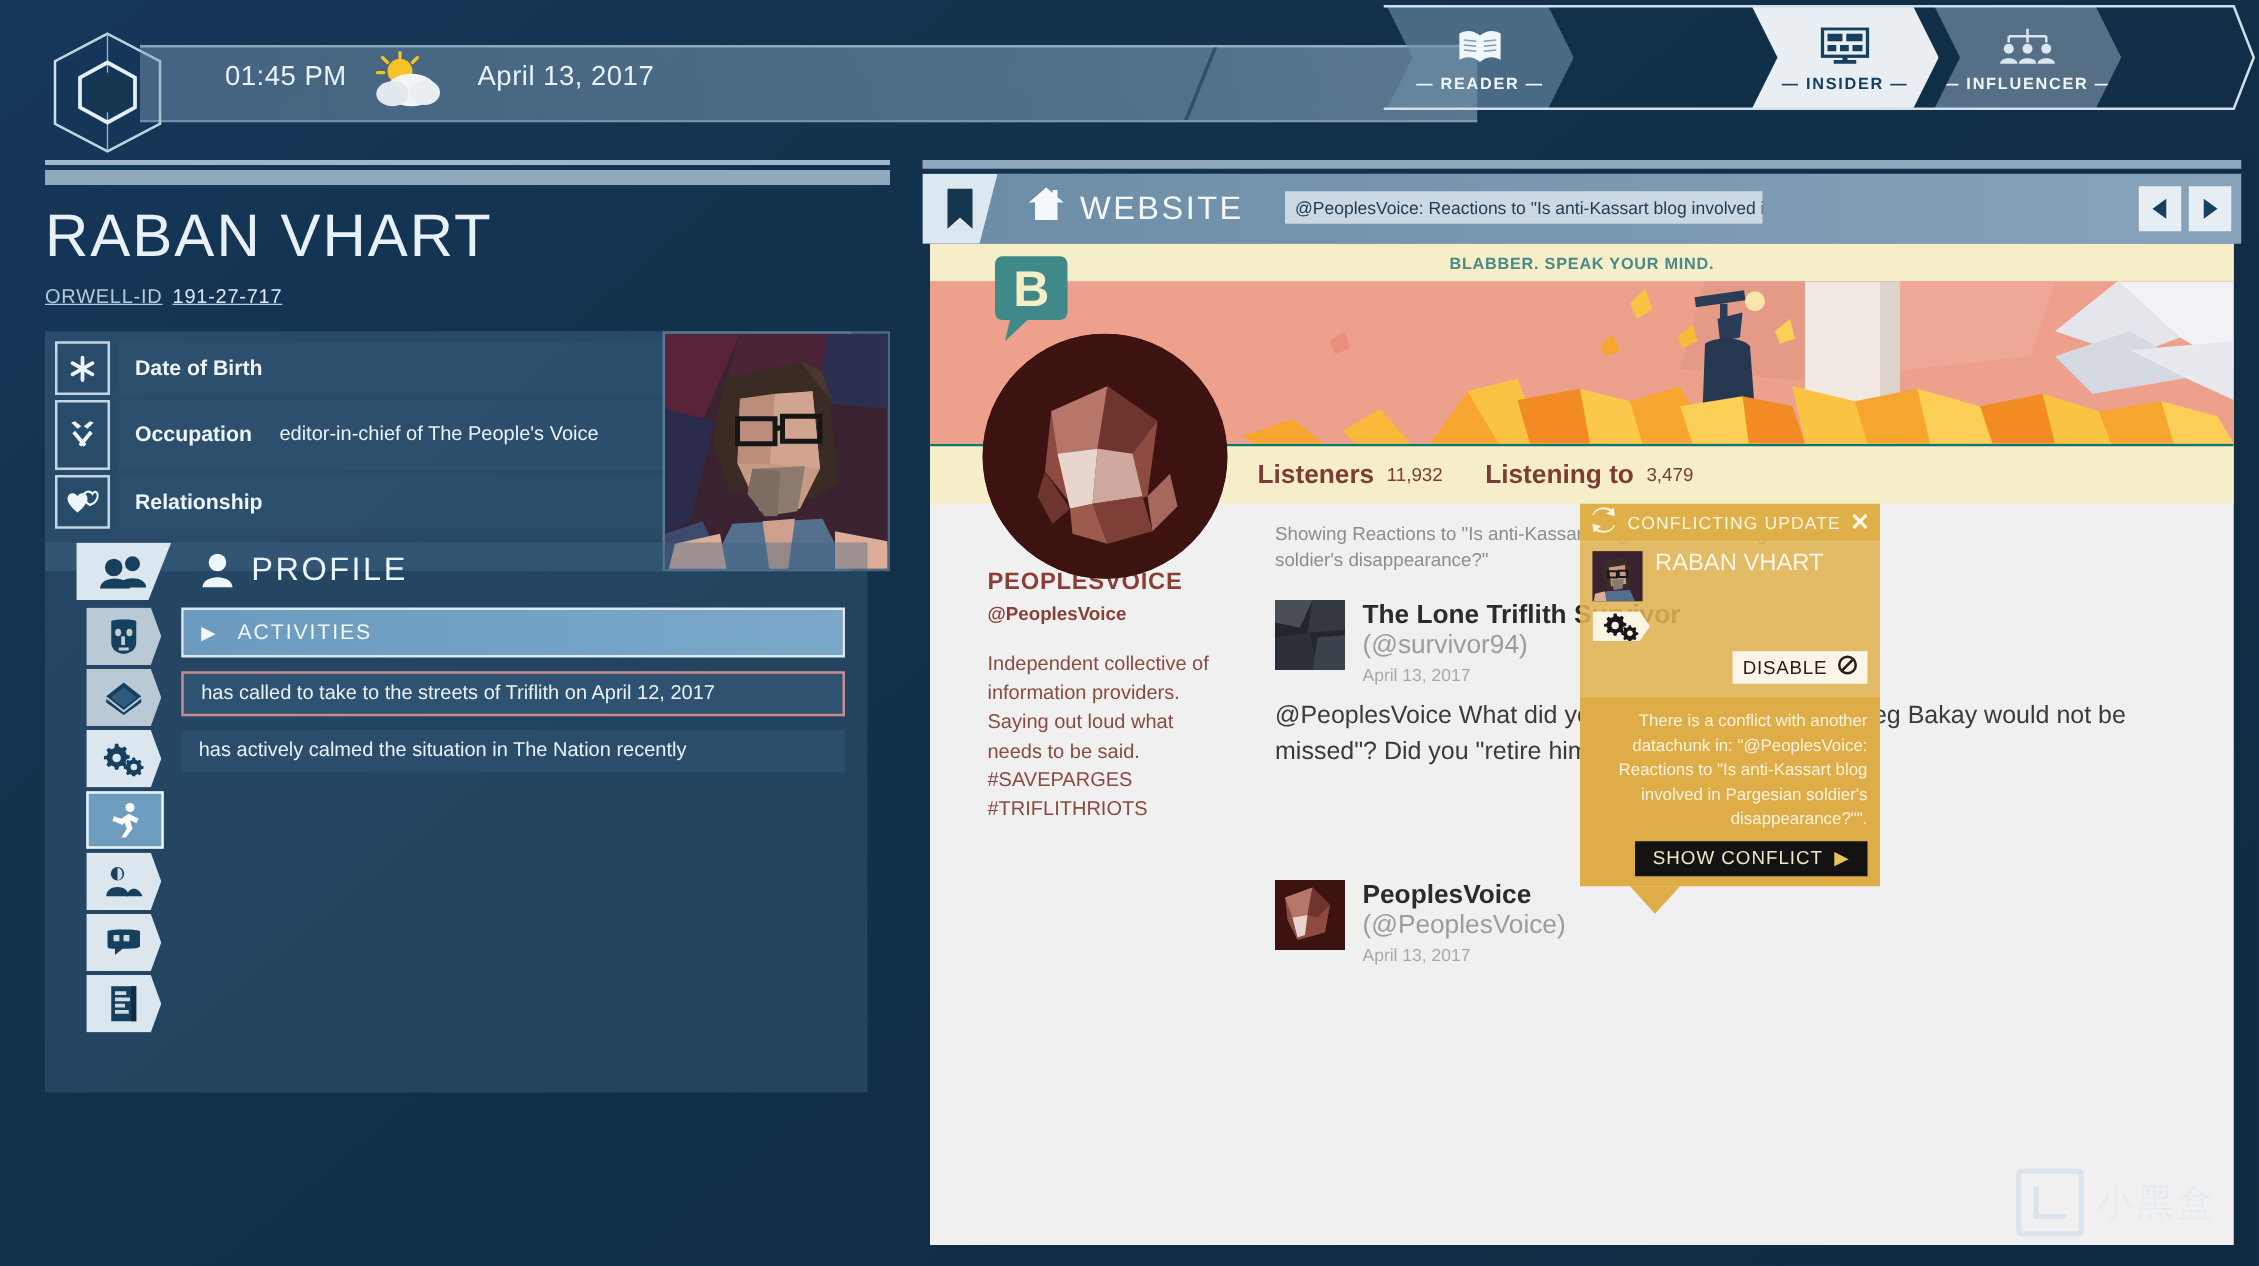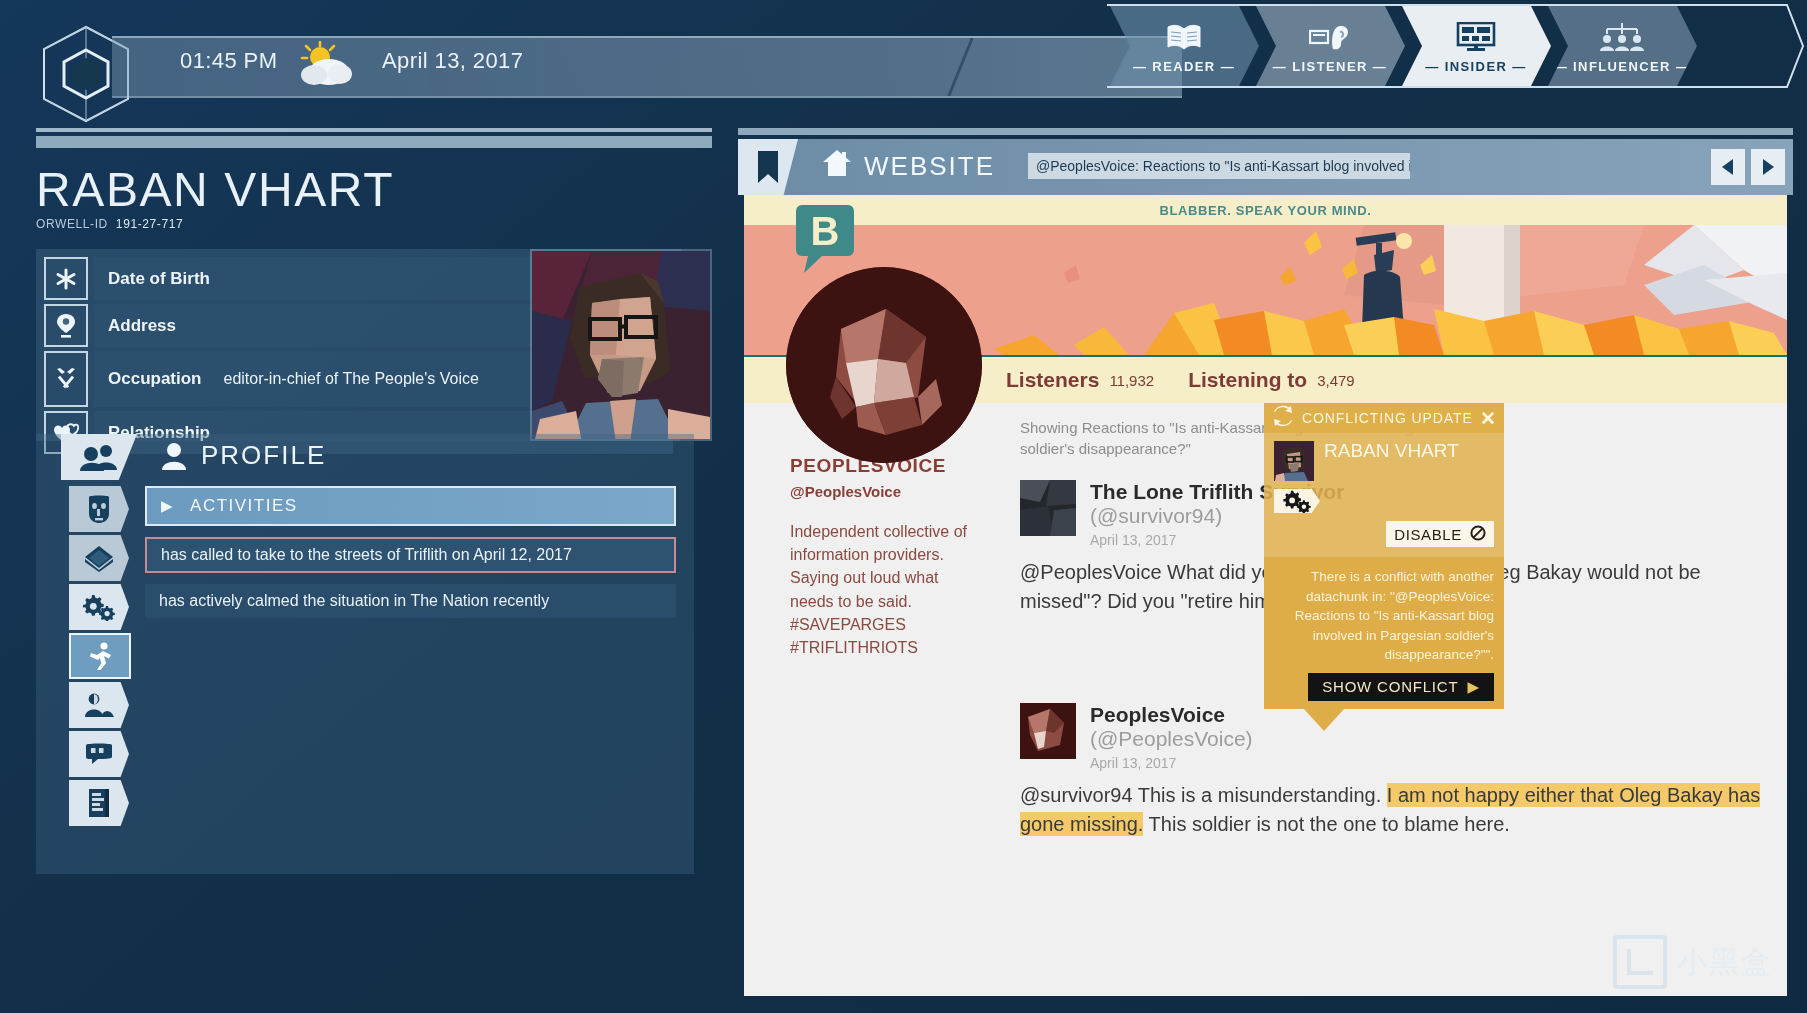--- a/index.html
+++ b/index.html
@@ -64,21 +64,21 @@
 
   
   .lp { position: absolute; left: 36px; top: 128px; width: 676px; }
   .lp-rule1 { width: 676px; height: 4px; background: #9fb8cb; }
   .lp-rule2 { width: 676px; height: 12px; margin-top: 4px; background: #8fa9bd; }
   .person-name {
     margin-top: 14px; font-size: 48px; letter-spacing: 1.6px;
     color: #e8f1f7; font-weight: 300;
   }
   .orwell-id {
-    margin-top: 0; font-size: 12px; color: #b7cadb; letter-spacing: .6px;
+    margin-top: 12px; font-size: 16px; color: #b7cadb; letter-spacing: .6px; text-decoration: underline;
   }
   .orwell-id .num { color: #dce9f3; margin-left: 8px; }
 
   .infocard {
     position: relative; margin-top: 18px; width: 645px; height: 192px;
     background: rgba(58,95,126,.55);
     padding: 8px 8px 8px 8px;
   }
   .inforow { display: flex; align-items: stretch; margin-bottom: 4px; height: 43px; }
   .inforow .iconbox {
@@ -337,31 +337,20 @@
               <line x1="6" y1="17" x2="16" y2="18"></line>
               <line x1="22" y1="10" x2="32" y2="9"></line>
                 <line x1="22" y1="14" x2="32" y2="13"></line>
               <line x1="22" y1="18" x2="32" y2="17"></line>
             </g>
           </svg>
         </div>
         <div class="lb">— READER —</div>
       </div>
 
-      <div class="navtab tab-listener">
-        <div class="ic">
-          <svg width="42" height="28" viewBox="0 0 42 28">
-            <rect x="1" y="8" width="18" height="12" fill="none" stroke="#f0f6fa" stroke-width="2.2"></rect>
-            <line x1="4" y1="12" x2="16" y2="12" stroke="#f0f6fa" stroke-width="2"></line>
-            <path d="M24 26 C22 18 23 4 31 3 C39 2 41 10 37 14 C34 17 32 17 32 21 C32 25 29 27 24 26 Z" fill="#f0f6fa"></path>
-            <path d="M31 9 C35 8 35 13 32 14" fill="none" stroke="#8aa6bd" stroke-width="2"></path>
-          </svg>
-        </div>
-        <div class="lb">— LISTENER —</div>
-      </div>
 
       <div class="navtab tab-insider">
         <div class="ic">
           <svg width="40" height="30" viewBox="0 0 40 30">
             <rect x="2" y="1" width="36" height="22" fill="none" stroke="#16405f" stroke-width="2.6"></rect>
             <rect x="6" y="5" width="12" height="6" fill="#16405f"></rect>
             <rect x="21" y="5" width="13" height="6" fill="#16405f"></rect>
             <rect x="6" y="14" width="7" height="5" fill="#16405f"></rect>
             <rect x="16" y="14" width="7" height="5" fill="#16405f"></rect>
             <rect x="26" y="14" width="8" height="5" fill="#16405f"></rect>
@@ -419,33 +408,20 @@
               <line x1="4" y1="16.5" x2="20" y2="7.5"></line>
             </g>
           </svg>
         </div>
         <div class="field">
           <span>Date of Birth</span>
           <span class="val"></span>
         </div>
       </div>
 
-      <div class="inforow">
-        <div class="iconbox">
-          <svg width="20" height="26" viewBox="0 0 20 26">
-            <path d="M10 1 C4 1 1 5 1 9 C1 14 10 20 10 20 C10 20 19 14 19 9 C19 5 16 1 10 1 Z" fill="#eef5fa"></path>
-            <circle cx="10" cy="8.5" r="3.2" fill="#41657f"></circle>
-            <rect x="5" y="22" width="10" height="2.6" fill="#eef5fa"></rect>
-          </svg>
-        </div>
-        <div class="field">
-          <span>Address</span>
-          <span class="val"></span>
-        </div>
-      </div>
 
       <div class="inforow tall">
         <div class="iconbox">
           <svg width="24" height="24" viewBox="0 0 24 24">
             <path d="M3 2 L8 7 L11 5 L6 1 Z" fill="#eef5fa"></path>
             <rect x="8" y="8" width="3" height="14" transform="rotate(-40 9.5 15)" fill="#eef5fa"></rect>
             <path d="M21 2 L16 7 L13 5 L18 1 Z" fill="#eef5fa"></path>
             <rect x="13" y="8" width="3" height="14" transform="rotate(40 14.5 15)" fill="#eef5fa"></rect>
           </svg>
         </div>
@@ -775,23 +751,20 @@
                   <polygon points="30,6 44,20 34,30 26,28" fill="#6e352e"></polygon>
                   <polygon points="14,30 26,28 24,44 18,46" fill="#e8d5cd"></polygon>
                 </svg>
               </div>
               <div class="post-meta">
                 <div class="post-author">PeoplesVoice</div>
                 <div class="post-handle">(@PeoplesVoice)</div>
                 <div class="post-date">April 13, 2017</div>
               </div>
             </div>
-            <div class="post-text">
-              <span>@survivor94 This is a misunderstanding. </span><span class="hl">I am not happy either that Oleg Bakay has gone missing.</span><span> This soldier is not the one to blame here.</span>
-            </div>
           </div>
 
           <div class="conflict">
             <div class="cf-head">
               <span>
                 <svg width="22" height="22" viewBox="0 0 22 22">
                   <path d="M3 7 C5 2 12 1 16 4 L13 6 L20 8 L19 1 L17 2.5 C12 -1 4 1 2 7 Z" fill="#fdf6e4"></path>
                   <path d="M19 15 C17 20 10 21 6 18 L9 16 L2 14 L3 21 L5 19.5 C10 23 18 21 20 15 Z" fill="#fdf6e4"></path>
                 </svg>
               </span>

